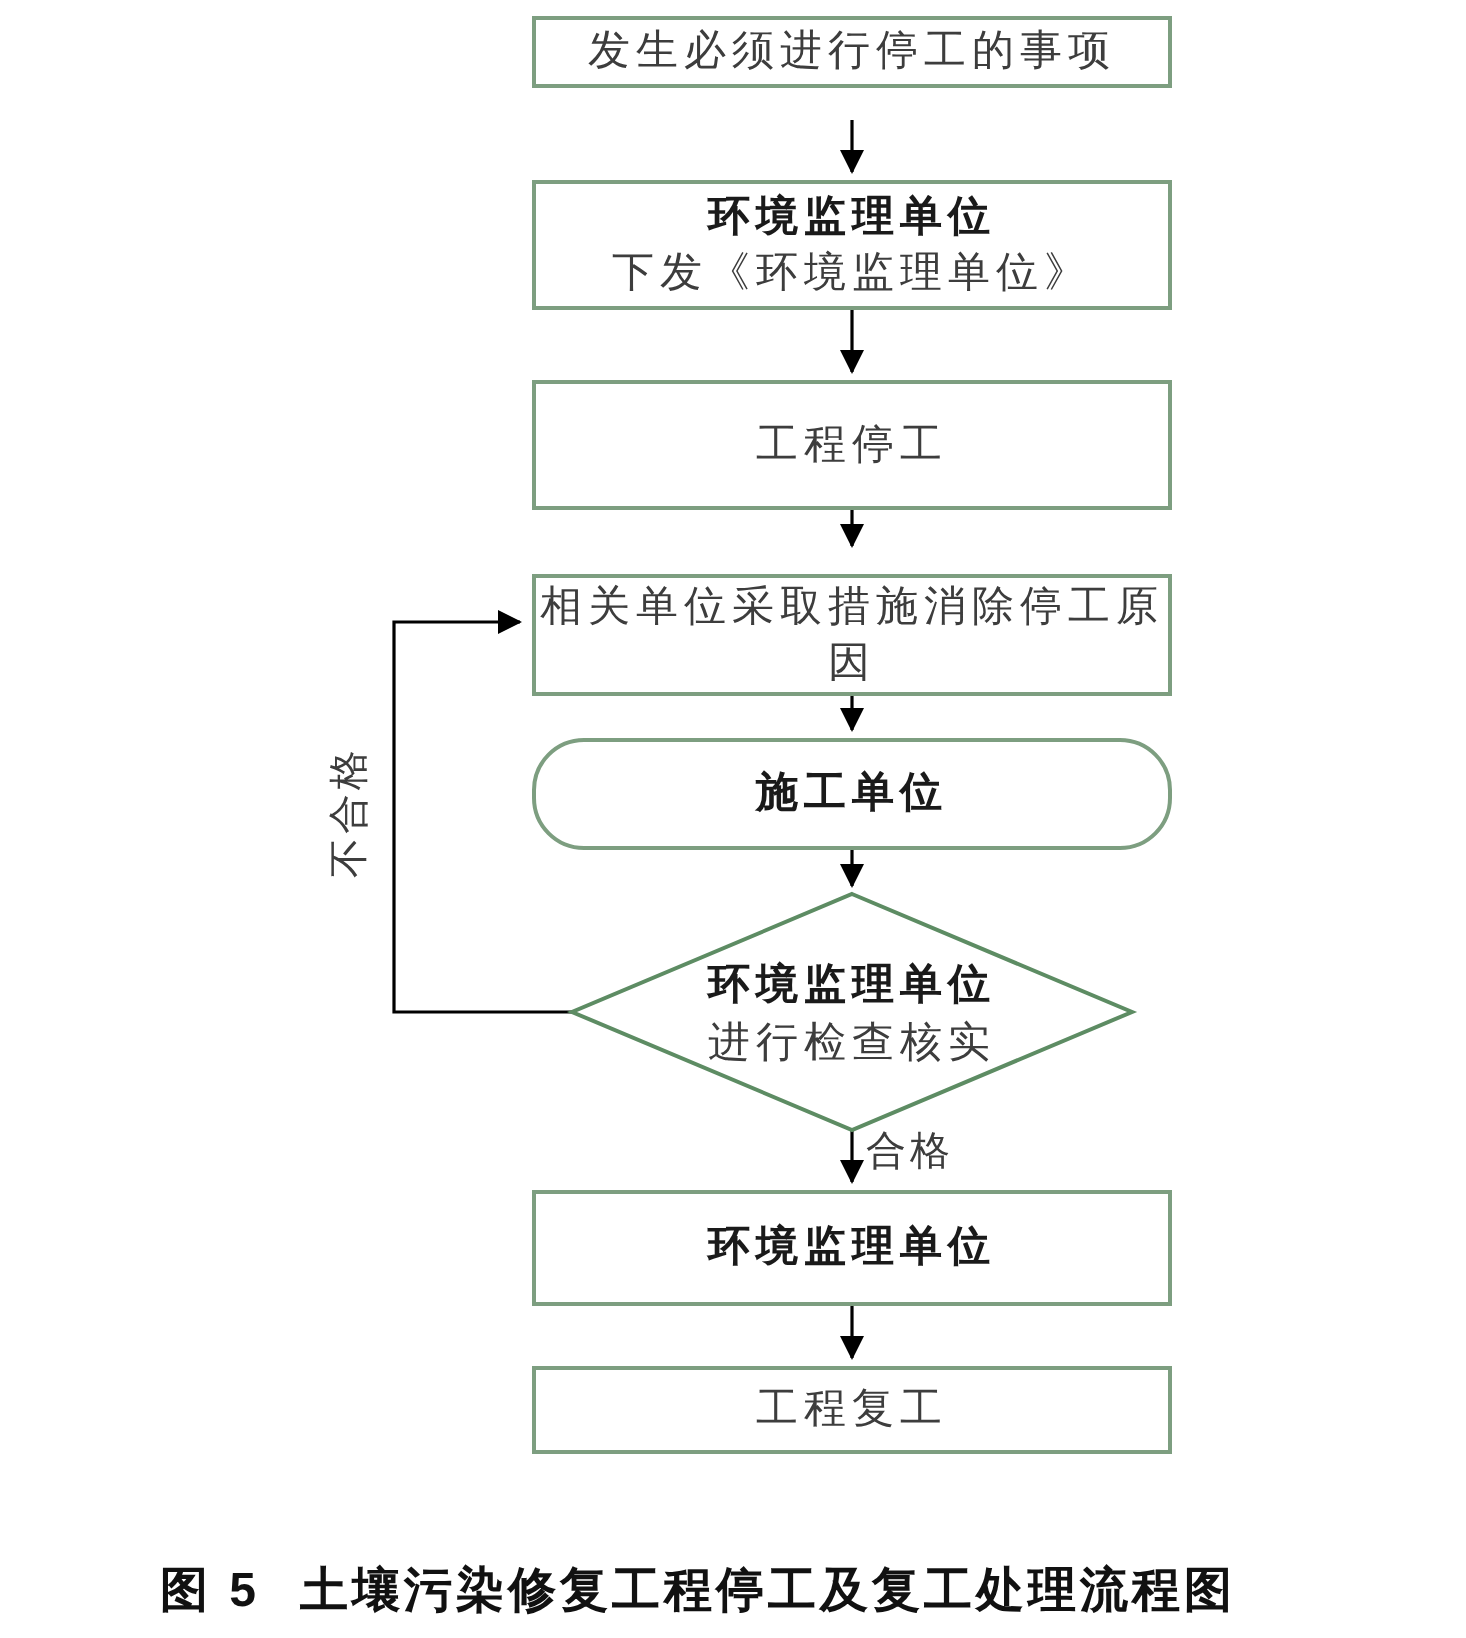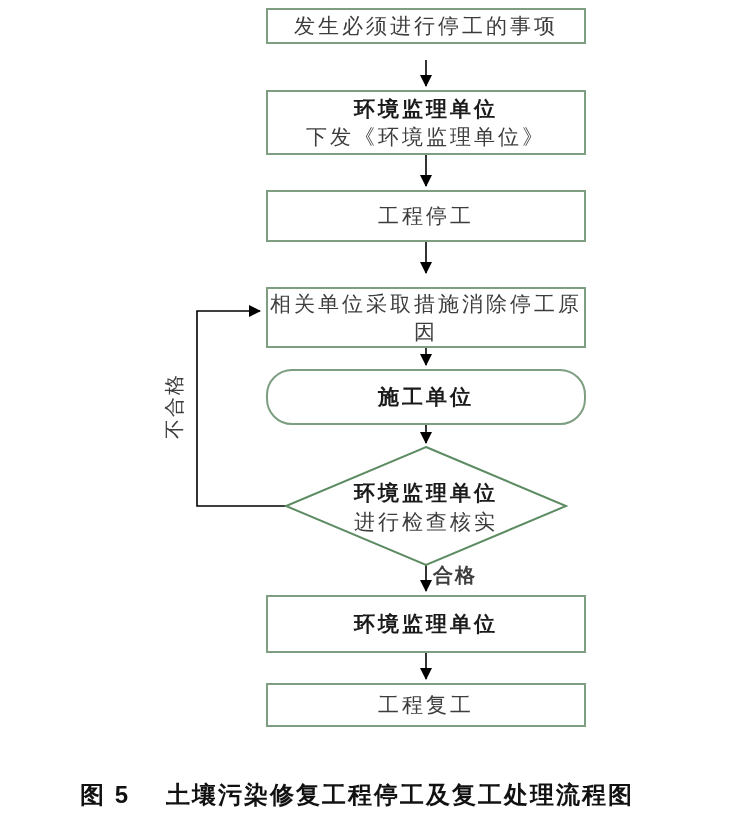--- a/index.html
+++ b/index.html
@@ -39,21 +39,21 @@
     letter-spacing: 3px;
     color: #3d3d3d;
     padding: 0 2px;
   }
   .node .title {
     font-weight: 700;
     color: #1a1a1a;
   }
   .box-1 { top: 8px;   height: 36px; }
   .box-2 { top: 90px;  height: 65px; }
-  .box-3 { top: 190px; height: 52px; }
+  .box-3 { top: 190px; height: 65px; }
   .box-4 { top: 287px; height: 61px; }
   .box-5 { top: 369px; height: 56px; border-radius: 26px; }
   .box-6 { top: 595px; height: 58px; }
   .box-7 { top: 683px; height: 44px; }
   .diamond-label {
     position: absolute;
     left: 306px;
     top: 478px;
     width: 240px;
     text-align: center;
@@ -69,21 +69,20 @@
   .edge-label {
     position: absolute;
     font-size: 20px;
     letter-spacing: 2px;
     color: #3d3d3d;
     white-space: nowrap;
   }
   .label-pass {
     left: 433px;
     top: 562px;
-    font-weight: bold;
   }
   .label-fail {
     left: 142px;
     top: 392px;
     width: 66px;
     height: 28px;
     text-align: center;
     transform: rotate(-90deg);
     transform-origin: center center;
   }
@@ -91,21 +90,21 @@
     position: absolute;
     left: 80px;
     top: 779px;
     font-size: 24px;
     font-weight: 700;
     letter-spacing: 2px;
     color: #111111;
     white-space: nowrap;
   }
   .caption .caption-prefix {
-    margin-right: 36px;
+    margin-right: 20px;
   }
 </style>
 </head>
 <body>
 
 <div class="canvas">
 
   <svg class="connector-layer" viewBox="0 0 733 819" xmlns="http://www.w3.org/2000/svg">
     <defs>
       <marker id="arrowhead" markerWidth="13" markerHeight="12" refX="11" refY="6" orient="auto" markerUnits="userSpaceOnUse">

